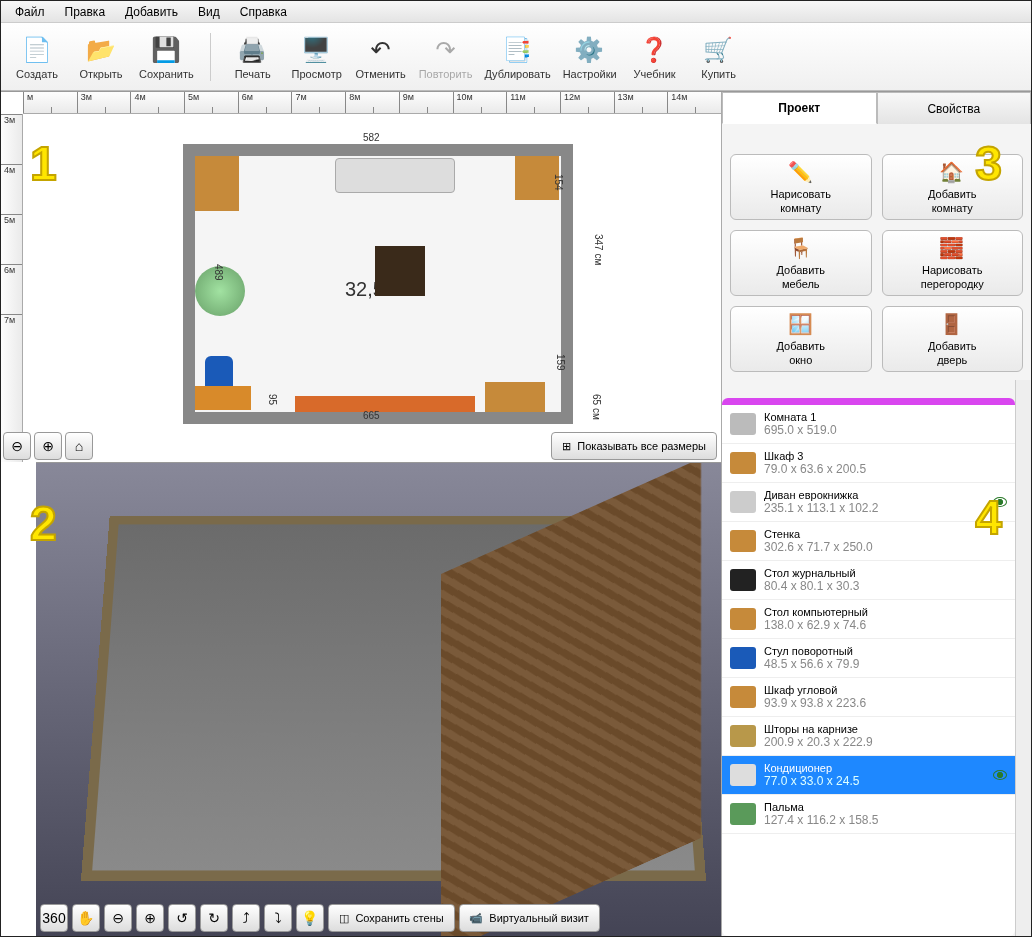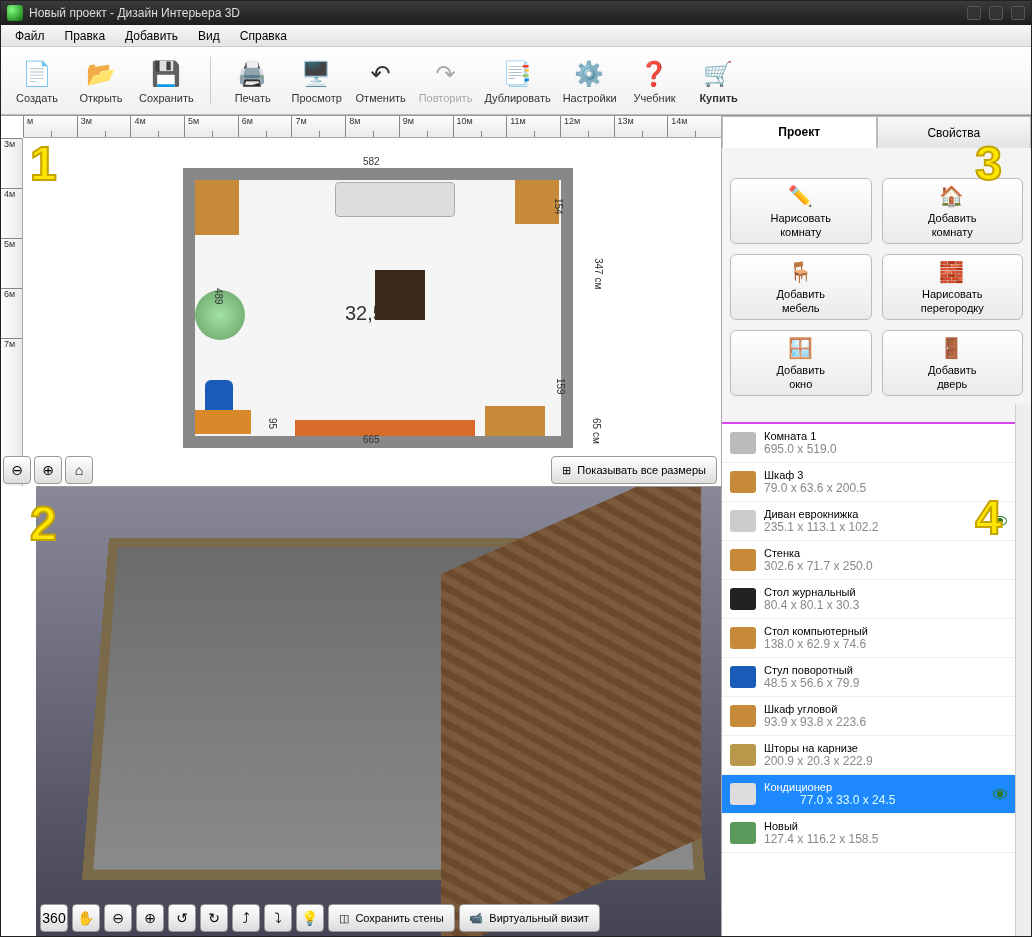--- a/index.html
+++ b/index.html
@@ -46,47 +46,40 @@
 .wall3d{ position:absolute; right:20px; bottom:40px; width:260px; height:380px; background: repeating-linear-gradient(45deg,#7a5a3a 0 6px,#6a4a2a 6px 12px); transform: skewY(-24deg);}
 .view3d-tools { position: absolute; bottom: 4px; left: 4px; right: 4px; display: flex; gap: 4px; align-items: center; }
 .wide-btn { height: 28px; background: linear-gradient(#fff,#ddd); border: 1px solid #999; border-radius: 4px; font-size: 11px; padding: 0 10px; display: flex; align-items: center; cursor:pointer; gap:6px; }
 .tabs { display: flex; height: 32px; background: #e8e8e8; }
 .tab { flex: 1; display: flex; align-items: center; justify-content: center; font-size: 12px; border: 1px solid #bbb; border-bottom: none; background: linear-gradient(#f8f8f8,#e4e4e4); cursor:pointer; }
 .tab.active { background: #fff; font-weight: bold; border-bottom: 1px solid #fff;}
 .panel-area{ padding:30px 8px 8px 8px; }
 .action-grid { display: grid; grid-template-columns: 1fr 1fr; gap: 10px; }
 .action-btn { height: 66px; background: linear-gradient(#fff,#eaeaea); border: 1px solid #bbb; border-radius: 6px; display: flex; flex-direction: column; align-items: center; justify-content: center; font-size: 11px; cursor:pointer; padding:4px; text-align:center; line-height:1.2; }
 .action-btn .aicon { width: 26px; height: 26px; margin-bottom: 3px; display:flex; align-items:center; justify-content:center; font-size:20px;}
-.scene-list { flex: 1; background: #fff; overflow-y: auto; border-top: 2px solid #d946ef; margin-top:18px; }
+.scene-list { flex: 1; background: #fff; overflow-y: auto; border-top: 7px solid #d946ef; margin-top:18px;border-radius:6px; }
 .scene-item { display: flex; align-items: center; padding: 6px 8px; border-bottom: 1px solid #eee; font-size: 11px; cursor:pointer; position:relative;}
 .scene-item.selected { background: #1e88ff; color: #fff; }
 .scene-item .sicon { width: 26px; height: 22px; margin-right: 8px; background:#ddd; border-radius:3px; flex-shrink:0;}
 .scene-item .sname { font-weight: normal; }
 .scene-item .sdim { font-size: 12px; color: #888; }
-.scene-item.selected .sdim { color: #dff; margin-left: 36px; }
+.scene-item.selected .sdim { color: #dff; }
 .eye{ position:absolute; right:8px; top:50%; transform:translateY(-50%); width:14px; height:10px; border-radius:50%; background:radial-gradient(circle,#2a7a2a 40%,transparent 42%); border:1px solid #2a7a2a;}
 .callout { position: absolute; font-size: 48px; font-weight: bold; color: #ffe600; -webkit-text-stroke: 2px #c4a400; z-index: 50; pointer-events:none; }
 .c1 { top: 136px; left: 30px; }
 .c2 { top: 496px; left: 30px; }
 .c3 { top: 136px; right: 30px; }
 .c4 { top: 490px; right: 30px; }
 .scroll-track{ width:16px; background:#eee; border-left:1px solid #ccc;}
 .scene-wrap{ display:flex; flex:1; min-height:0;}
 </style>
 </head>
 <body>
 
 <div class="window">
-  <div class="titlebar">
-    <div class="app-icon"></div>
-    <div class="title">Новый проект - Дизайн Интерьера 3D</div>
-    <div class="winbtn"></div>
-    <div class="winbtn"></div>
-    <div class="winbtn"></div>
-  </div>
 
   <div class="menubar" id="menubar">
       <div class="menu">Файл</div>
       <div class="menu">Правка</div>
       <div class="menu">Добавить</div>
       <div class="menu">Вид</div>
       <div class="menu">Справка</div>
     </div>
 
   <div class="toolbar" id="toolbar">
@@ -126,21 +119,21 @@
       <div class="tbtn">
         <div class="ticon">⚙️</div>
         <div>Настройки</div>
       </div>
       <div class="tbtn">
         <div class="ticon">❓</div>
         <div>Учебник</div>
       </div>
       <div class="tbtn">
         <div class="ticon">🛒</div>
-        <div style="font-weight: bold;">Купить</div>
+        <div style="font-weight: normal;">Купить</div>
       </div>
     </div>
 
   <div class="main">
     <div class="left">
       <div class="plan-area">
         <div class="ruler-h" id="rulerh">
             <div class="tick">м</div>
             <div class="tick">3м</div>
             <div class="tick">4м</div>
@@ -323,21 +316,21 @@
               <div class="sicon" style="background: rgb(221, 221, 221);"></div>
               <div>
                 <div class="sname">Кондиционер</div>
                 <div class="sdim">77.0 x 33.0 x 24.5</div>
               </div>
               <div class="eye"></div>
             </div>
             <div class="scene-item">
               <div class="sicon" style="background: rgb(90, 154, 90);"></div>
               <div>
-                <div class="sname">Новый</div>
+                <div class="sname">Пальма</div>
                 <div class="sdim">127.4 x 116.2 x 158.5</div>
               </div>
             </div>
           </div>
         <div class="scroll-track"></div>
       </div>
     </div>
   </div>
 </div>
 

